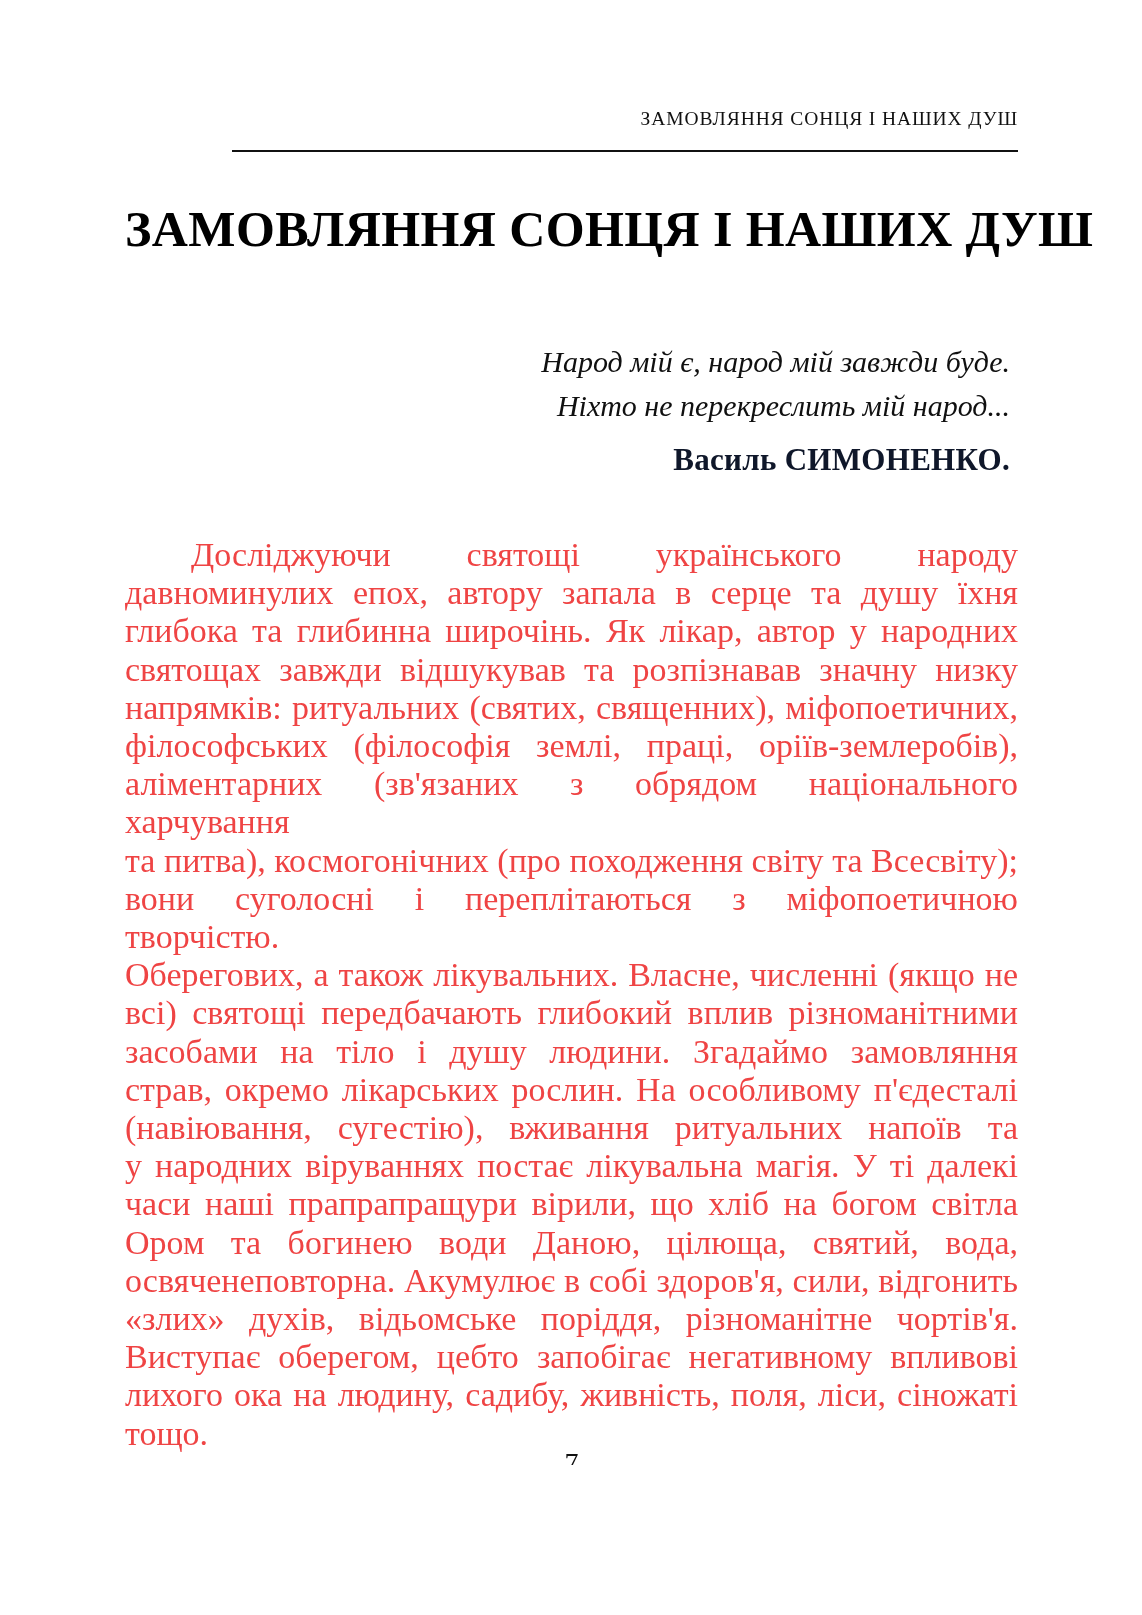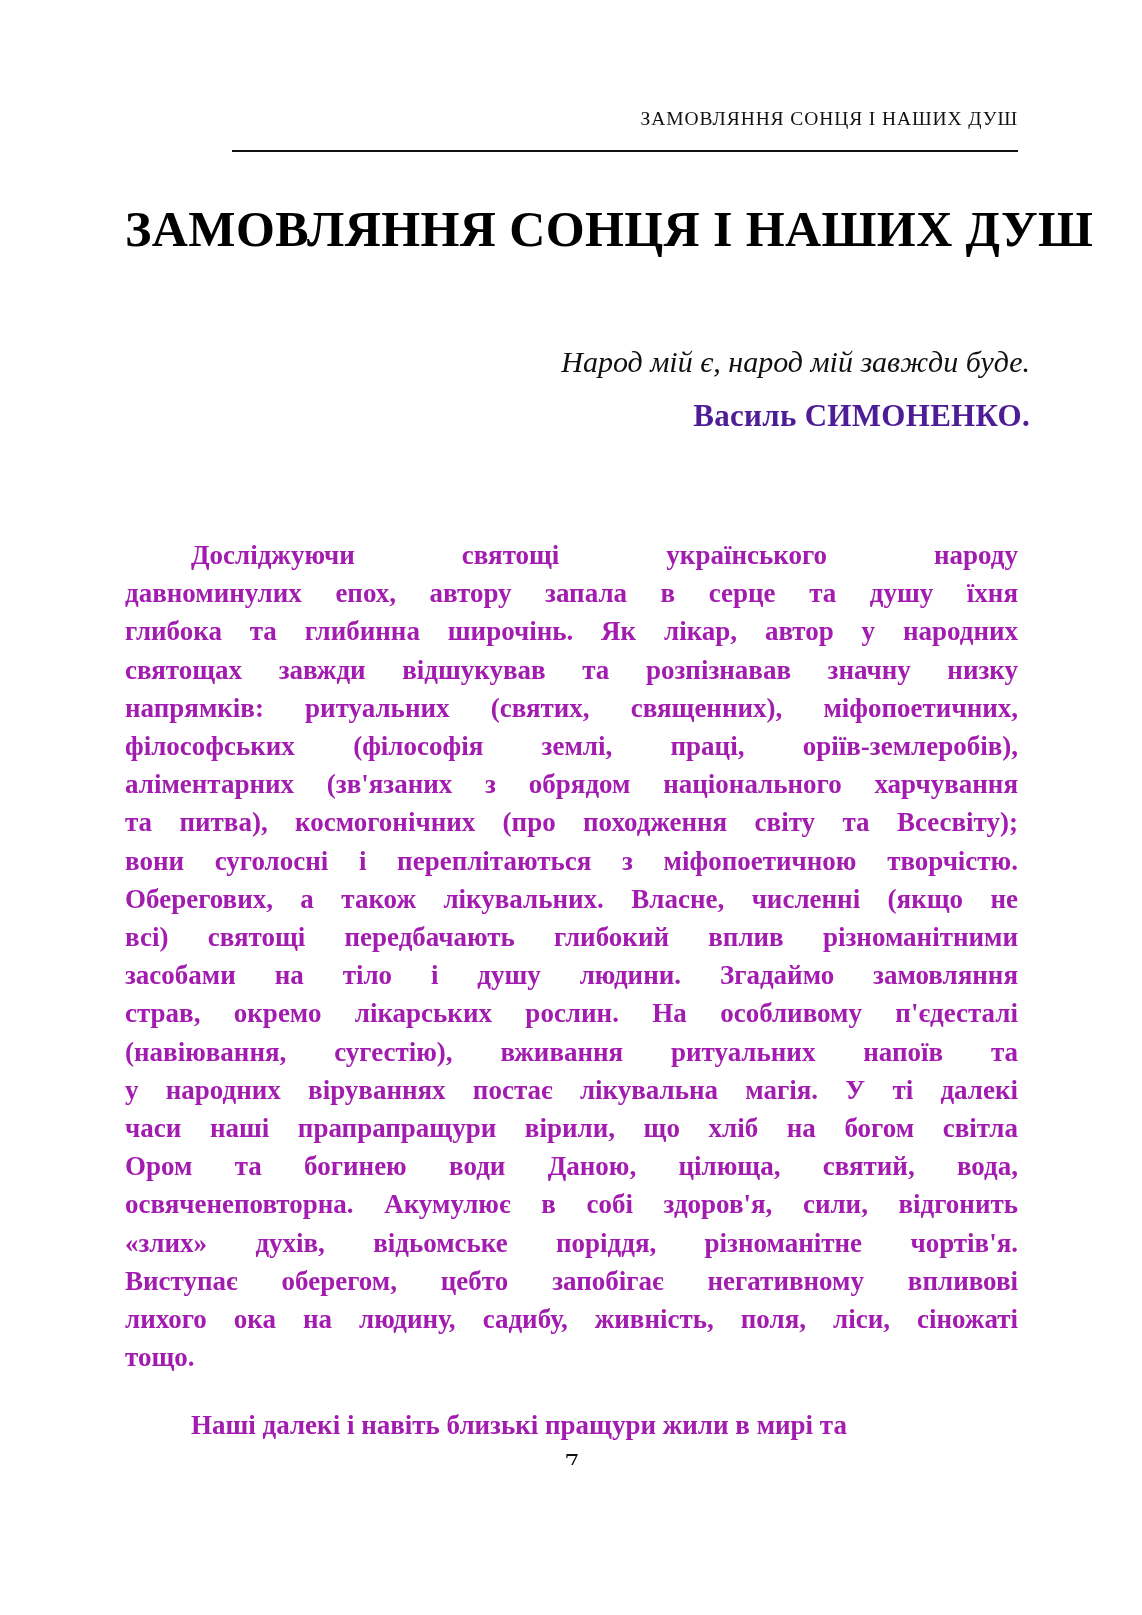--- a/index.html
+++ b/index.html
@@ -56,61 +56,60 @@
     letter-spacing: 0.4px;
     line-height: 1.12;
     color: #000000;
     white-space: nowrap;
   }
 
   
   .epigraph {
     position: absolute;
     top: 340px;
-    left: 137px;
+    left: 117px;
     width: 893px;
   }
 
   .epigraph-line {
     text-align: right;
     font-style: italic;
     font-size: 30px;
     line-height: 1.46;
     color: #101010;
     white-space: nowrap;
   }
 
   .epigraph-author {
     margin-top: 14px;
     text-align: right;
     font-weight: 700;
     font-size: 31px;
     letter-spacing: 0.3px;
-    color: #4c1d95;
+    color: #0f172a;
     white-space: nowrap;
   }
 
   
   .body-text {
     position: absolute;
     top: 536px;
     left: 125px;
     width: 893px;
   }
 
   .para {
     margin: 0;
-    font-size: 27px;
+    font-size: 34px;
     line-height: 38.2px;
     text-align: justify;
     text-align-last: left;
     text-justify: inter-word;
-    color: #a21caf;
+    color: #ef4444;
     hyphens: none;
-    font-weight: bold;
   }
 
   .para + .para {
     margin-top: 30px;
   }
 
   .para .indent {
     display: inline-block;
     width: 66px;
   }
@@ -147,20 +146,21 @@
 <div class="page">
 
   <div class="running-head">ЗАМОВЛЯННЯ СОНЦЯ І НАШИХ ДУШ</div>
 
   <div class="head-rule"></div>
 
   <h1 class="chapter-title">ЗАМОВЛЯННЯ СОНЦЯ І НАШИХ ДУШ</h1>
 
   <div class="epigraph">
     <div class="epigraph-line">Народ мій є, народ мій завжди буде.</div>
+    <div class="epigraph-line">Ніхто не перекреслить мій народ...</div>
     <div class="epigraph-author">Василь СИМОНЕНКО.</div>
   </div>
 
   <div class="body-text" id="body-text">
       <p class="para">
         <span class="vline"><span class="indent"></span>Досліджуючи святощі українського народу</span>
         <span class="vline">давноминулих епох, автору запала в серце та душу їхня</span>
         <span class="vline">глибока та глибинна широчінь. Як лікар, автор у народних</span>
         <span class="vline">святощах завжди відшукував та розпізнавав значну низку</span>
         <span class="vline">напрямків: ритуальних (святих, священних), міфопоетичних,</span>

